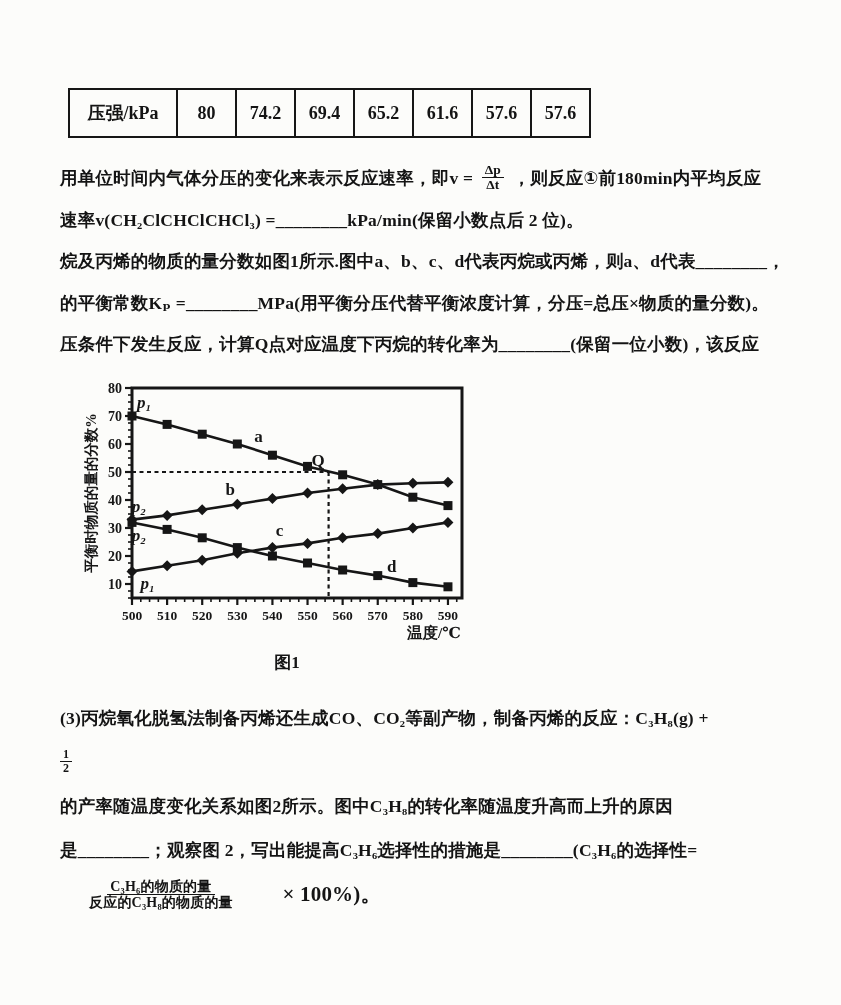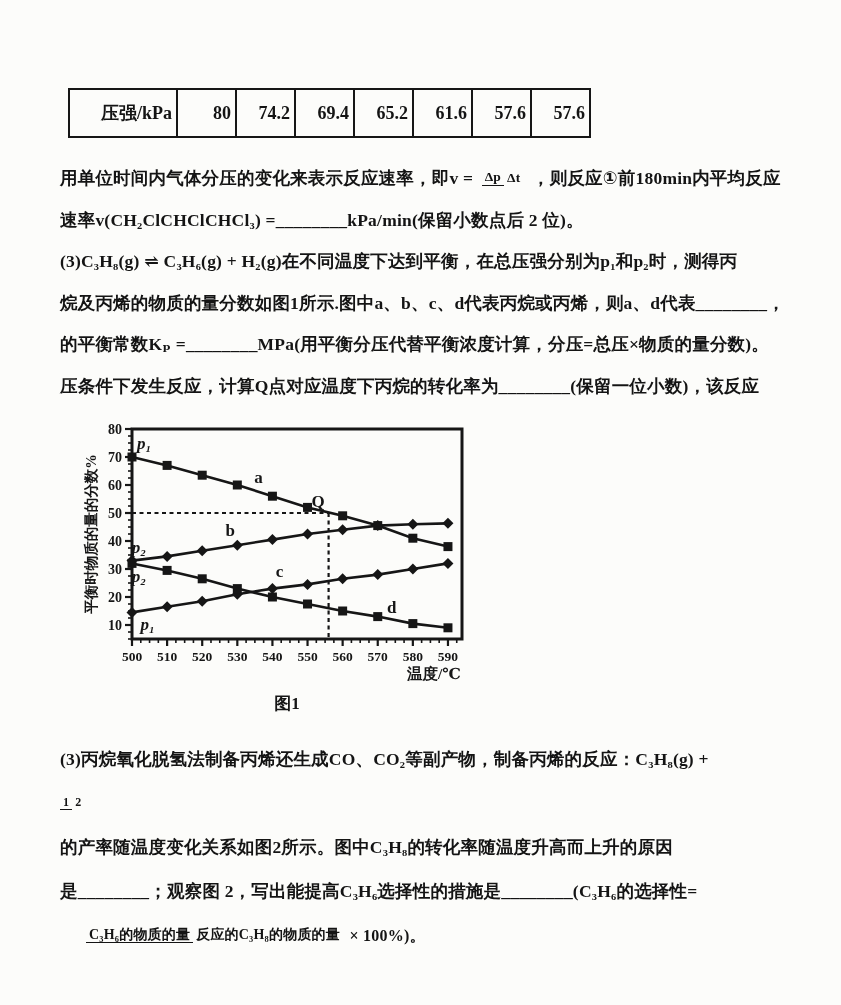--- a/index.html
+++ b/index.html
@@ -5,42 +5,42 @@
   html,body{margin:0;padding:0;}
   body{
     width:841px;height:1005px;background:#fcfcfa;color:#141414;
     font-family:"Liberation Serif","DejaVu Serif","DejaVu Sans",serif;
     font-weight:bold;
     position:relative;overflow:hidden;
   }
   .content{padding:88px 40px 0 60px;}
   table.pressure{border-collapse:collapse;margin:0 0 20px 8px;}
   table.pressure td{
-    border:2.4px solid #161616;text-align:right;vertical-align:middle;
+    border:2.4px solid #161616;text-align:center;vertical-align:middle;
     font-size:18px;font-weight:bold;height:46px;padding:0 4px;
   }
   td.hd{width:98px;}
   td.val{width:49px;}
   .line{
     margin:0;line-height:41.5px;font-size:17.5px;font-weight:bold;
     white-space:nowrap;letter-spacing:0.2px;
   }
   .q4 .line{line-height:44px;}
   .frac{
-    display:inline-flex;flex-direction:row;align-items:center;
+    display:inline-flex;flex-direction:column;align-items:center;
     vertical-align:middle;line-height:1.1;font-size:13.5px;margin:0 4px;
     transform:translateY(-2px);
   }
   .frac .num{border-bottom:1.6px solid #141414;padding:0 3px;}
   .frac .den{padding:0 3px;}
   .frac.half{font-size:12px;margin:0 2px 0 0;}
   .frac.big{font-size:14px;margin-left:26px;margin-right:2px;}
   .chart-wrap{margin:10px 0 2px 22px;}
   .q4{margin-top:16px;}
-  .tail{font-size:16px;}
+  .tail{font-size:21px;margin-left:40px;}
 </style>
 </head>
 <body>
 
 <div class="content">
 
   <table class="pressure">
     <tbody>
         <tr>
       <td class="hd">压强/kPa</td>
@@ -58,23 +58,20 @@
   <p class="line">
     <span>用单位时间内气体分压的变化来表示反应速率，即v =</span>
     <span class="frac">
       <span class="num">Δp</span>
       <span class="den">Δt</span>
     </span>
     <span>，则反应①前180min内平均反应</span>
   </p>
   <p class="line">
     <span>速率v(CH₂ClCHClCHCl₃) =________kPa/min(保留小数点后 2 位)。</span>
-  </p>
-  <p class="line">
-    <span>(3)C₃H₈(g) ⇌ C₃H₆(g) + H₂(g)在不同温度下达到平衡，在总压强分别为p₁和p₂时，测得丙</span>
   </p>
   <p class="line">
     <span>烷及丙烯的物质的量分数如图1所示.图中a、b、c、d代表丙烷或丙烯，则a、d代表________，</span>
   </p>
   <p class="line">
     <span>的平衡常数Kₚ =________MPa(用平衡分压代替平衡浓度计算，分压=总压×物质的量分数)。</span>
   </p>
   <p class="line">
     <span>压条件下发生反应，计算Q点对应温度下丙烷的转化率为________(保留一位小数)，该反应</span>
   </p>

